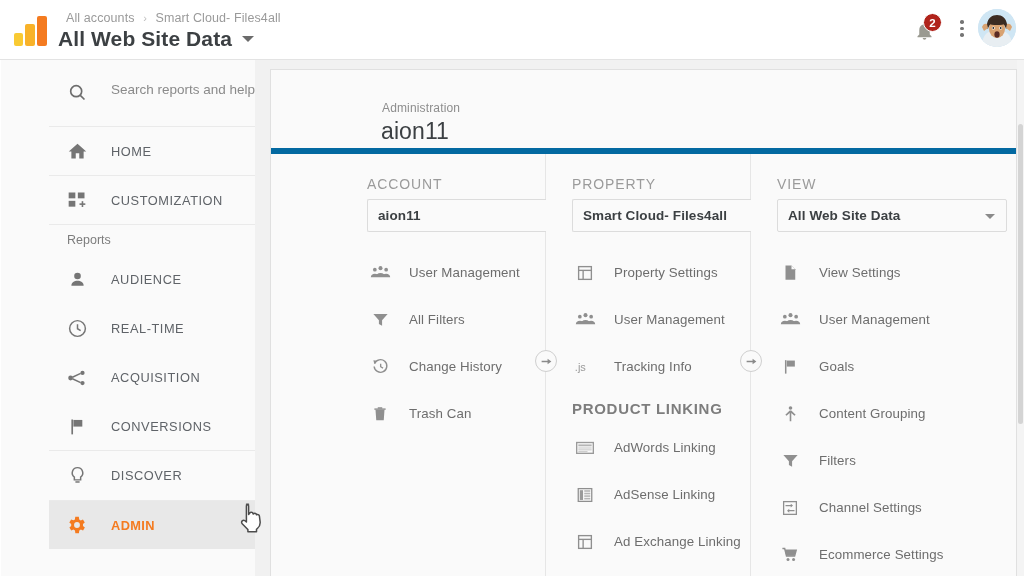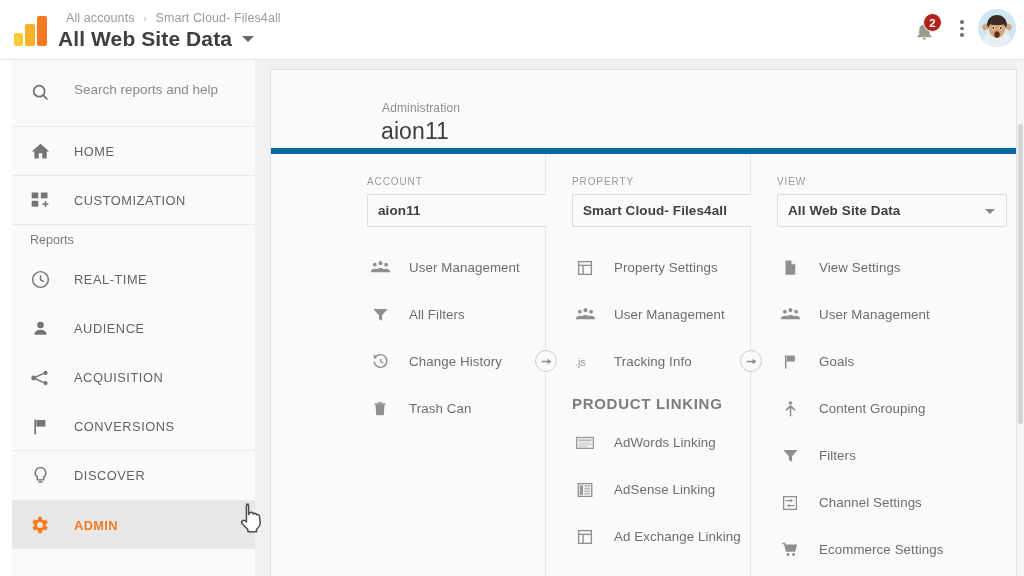--- a/index.html
+++ b/index.html
@@ -56,22 +56,22 @@
     display: block; width: 3.5px; height: 3.5px; border-radius: 50%;
     background: #757575; margin: 0 auto 3px auto;
   }
   .avatar {
     position: absolute; right: 8px; top: 9px; width: 38px; height: 38px;
     border-radius: 50%; overflow: hidden; background: #cfe5f2;
   }
 
   
   .sidebar {
-    position: absolute; left: 12px; top: 60px; width: 255px; height: 516px;
-    background: #fafafa; border-right: 1px solid #e6e6e6;
+    position: absolute; left: 1px; top: 60px; width: 255px; height: 516px;
+    background: #fafafa; border-right: 1px solid #e6e6e6; padding-left: 48px;
   }
   .search-row {
     position: relative; height: 67px; border-bottom: 1px solid #eaeaea;
     display: flex; align-items: center;
   }
   .search-row .sicon { position: absolute; left: 18px; top: 22px; }
   .search-input {
     position: absolute; left: 62px; top: 22px; width: 180px; border: none;
     background: transparent; font-family: "Liberation Sans", sans-serif;
     font-size: 13.5px; color: #7b7b7b; outline: none;
@@ -123,21 +123,21 @@
   .col-property { left: 301px; width: 179px; }
   .col-view     { left: 506px; width: 230px; }
 
   .col-divider {
     position: absolute; top: 0; width: 1px; height: 436px; background: #e6e6e6;
   }
   .div-1 { left: 274px; }
   .div-2 { left: 479px; }
 
   .col-head {
-    font-size: 10px; color: #9b9b9b; letter-spacing: .9px;
+    font-size: 14px; color: #9b9b9b; letter-spacing: .9px;
     padding-top: 22px; padding-bottom: 7px;
   }
 
   .selector {
     position: relative; height: 33px; border: 1px solid #dcdcdc; border-radius: 2px;
     background: #fafafa; display: flex; align-items: center; padding: 0 10px;
     overflow: hidden; cursor: pointer;
   }
   .selector .val {
     font-size: 13.5px; color: #3c4043; font-weight: bold; white-space: nowrap;
@@ -276,35 +276,35 @@
         </svg>
       </span>
       <span class="lbl">CUSTOMIZATION</span>
     </div>
 
     <div class="section-label">Reports</div>
 
     <div class="nav-item">
       <span class="ic">
         <svg width="21" height="21" viewBox="0 0 24 24">
+          <circle class="icon-gray" cx="12" cy="8" r="3.8"></circle>
+          <path class="icon-gray" d="M5 19c0-3.7 3.2-5.6 7-5.6s7 1.9 7 5.6z"></path>
+        </svg>
+      </span>
+      <span class="lbl">AUDIENCE</span>
+    </div>
+
+    <div class="nav-item">
+      <span class="ic">
+        <svg width="21" height="21" viewBox="0 0 24 24">
           <circle cx="12" cy="12" r="9" fill="none" stroke="#757575" stroke-width="1.7"></circle>
           <path d="M12 7v5.3l3.6 2.1" fill="none" stroke="#757575" stroke-width="1.7"></path>
         </svg>
       </span>
       <span class="lbl">REAL-TIME</span>
-    </div>
-
-    <div class="nav-item">
-      <span class="ic">
-        <svg width="21" height="21" viewBox="0 0 24 24">
-          <circle class="icon-gray" cx="12" cy="8" r="3.8"></circle>
-          <path class="icon-gray" d="M5 19c0-3.7 3.2-5.6 7-5.6s7 1.9 7 5.6z"></path>
-        </svg>
-      </span>
-      <span class="lbl">AUDIENCE</span>
     </div>
 
     <div class="nav-item">
       <span class="ic">
         <svg width="22" height="22" viewBox="0 0 24 24">
           <circle class="icon-gray" cx="5" cy="12" r="2.6"></circle>
           <circle class="icon-gray" cx="18" cy="6.5" r="2.3"></circle>
           <circle class="icon-gray" cx="18" cy="17.5" r="2.3"></circle>
           <path fill="none" stroke="#757575" stroke-width="1.7" d="M7 11.2l9-4.2M7 12.8l9 4.2"></path>
         </svg>

